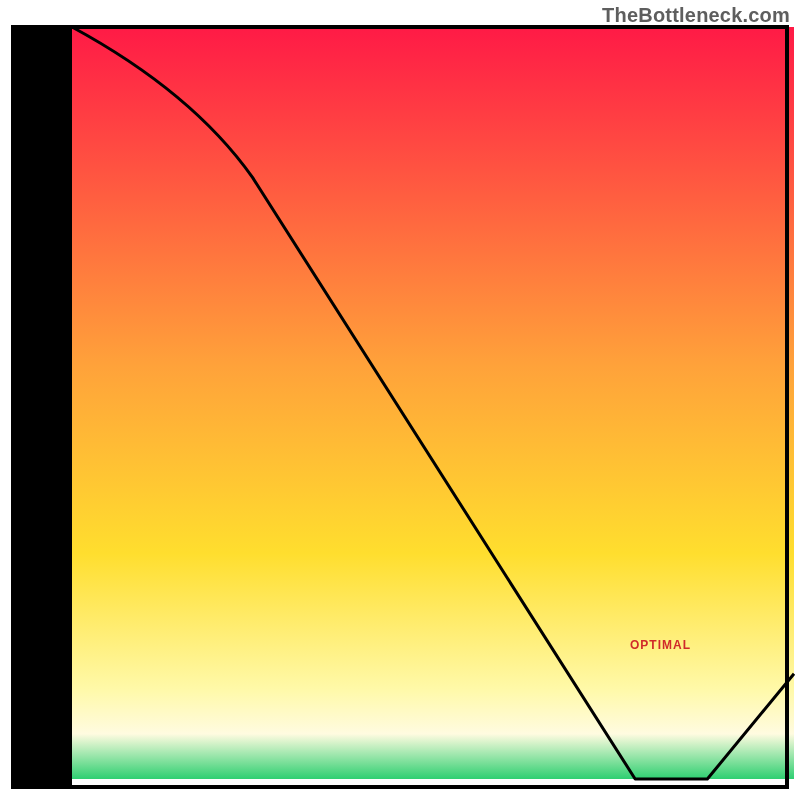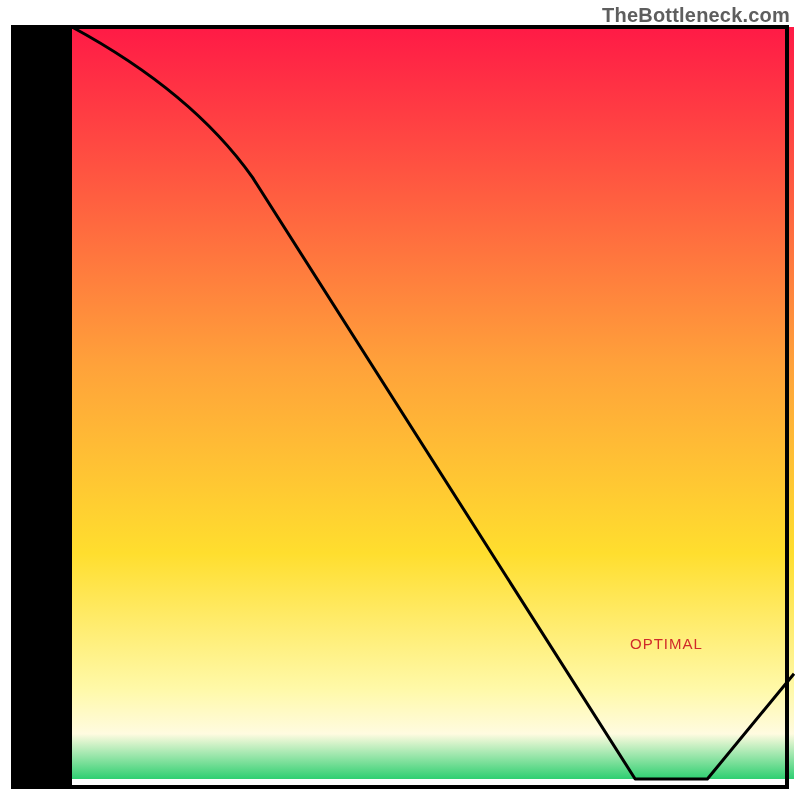--- a/index.html
+++ b/index.html
@@ -27,22 +27,22 @@
     letter-spacing: 0.2px;
   }
   svg {
     position: absolute;
     top: 0;
     left: 0;
     display: block;
   }
   .valley-label {
     position: absolute;
-    font-size: 15px;
-    font-weight: 400;
+    font-size: 12px;
+    font-weight: 700;
     color: #d02a2a;
     letter-spacing: 1px;
     white-space: nowrap;
   }
 </style>
 </head>
 <body>
 
 <div class="wrap">
 

